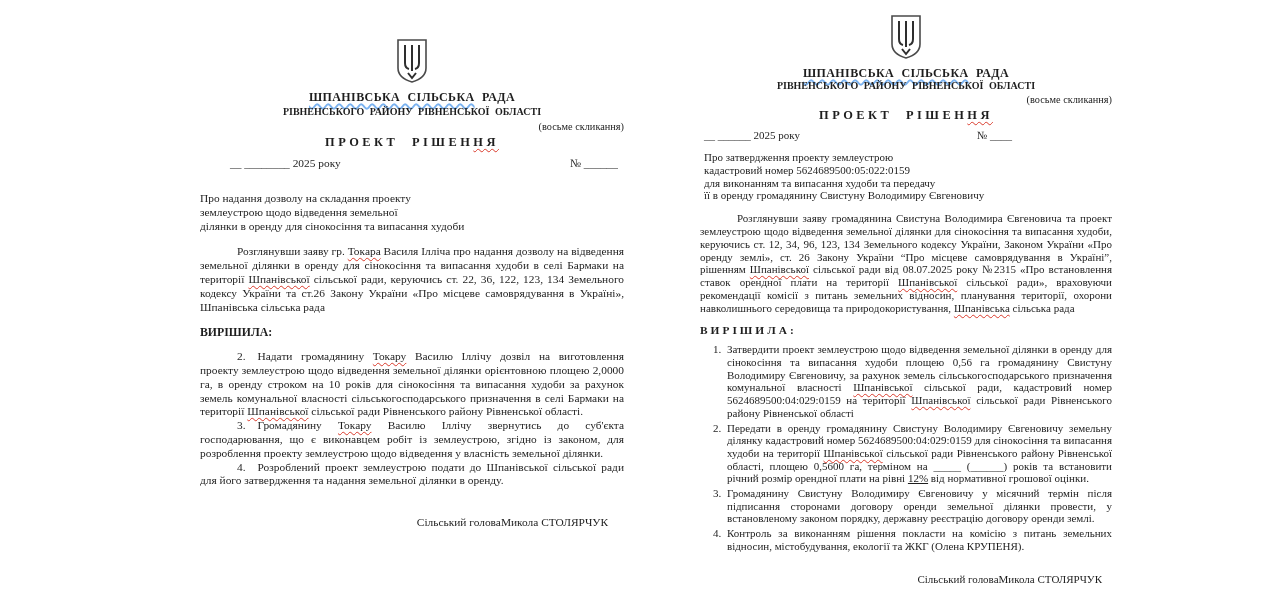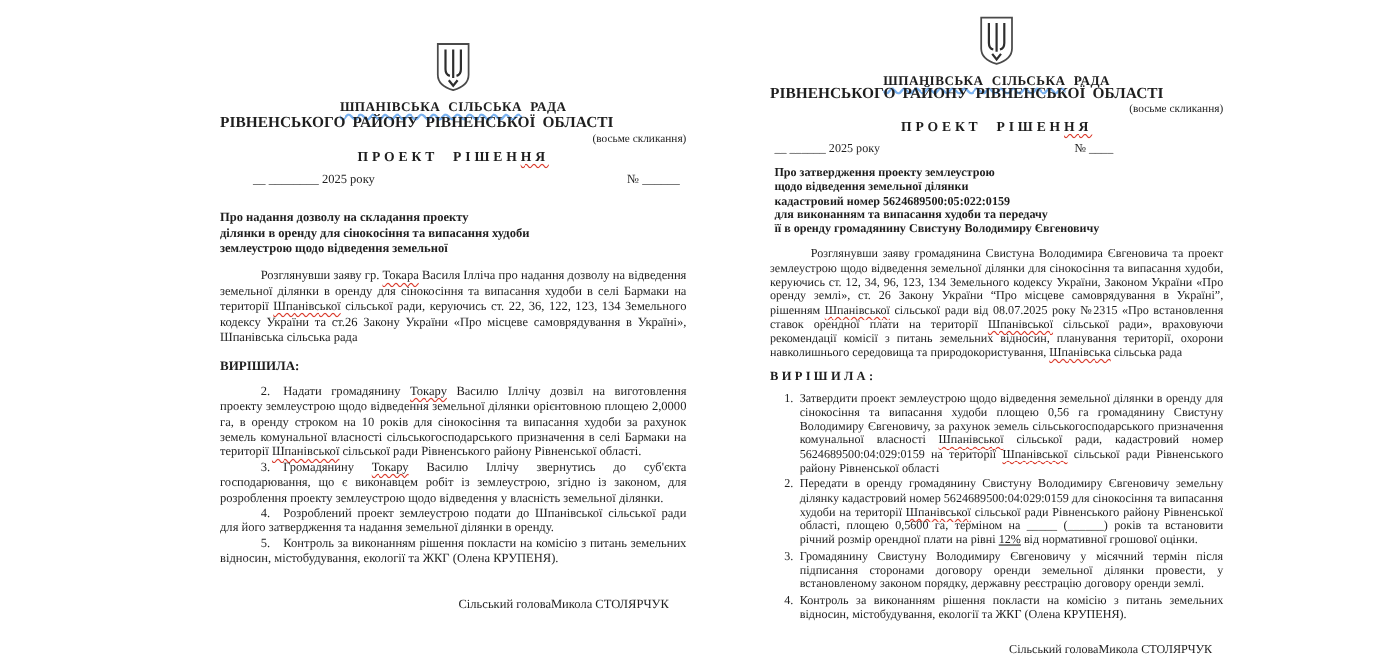--- a/index.html
+++ b/index.html
@@ -7,28 +7,28 @@
     width:1270px;height:606px;position:relative;background:#ffffff;
     font-family:"Liberation Serif","DejaVu Serif",serif;color:#1e1e1e;
     overflow:hidden;
   }
   .page{position:absolute;}
   .page-left{left:200px;top:38px;width:424px;font-size:11.4px;line-height:13.8px;}
   .page-right{left:700px;top:14px;width:412px;font-size:11px;line-height:12.8px;}
 
   .emblem{display:flex;justify-content:center;}
   .council{text-align:center;font-weight:bold;font-size:12px;letter-spacing:.4px;word-spacing:4px;margin-top:7px;}
-  .district{font-weight:bold;font-size:14px;word-spacing:3px;}
+  .district{text-align:center;font-weight:bold;font-size:10px;word-spacing:3px;}
   .convocation{text-align:right;font-size:10.3px;margin-top:1px;}
   .doctype{text-align:center;font-weight:bold;font-size:12.4px;letter-spacing:3.5px;word-spacing:7px;margin-top:3px;}
   .dateline{display:flex;justify-content:space-between;margin-top:7px;}
   .page-left .dateline{padding:0 6px 0 30px;align-items:flex-end;}
   .page-right .dateline{padding:0 100px 0 4px;}
 
-  .subject{margin-top:21px;font-weight:bold;}
+  .subject{margin-top:21px;}
   .page-right .subject{margin-top:9px;padding-left:4px;}
   .subject div{white-space:nowrap;}
 
   .para{margin:12px 0 0 0;text-align:justify;text-indent:37px;}
   .page-right .para{margin-top:10px;}
 
   .resolved{font-weight:bold;margin:12px 0 10px 0;font-size:11.8px;}
   .page-right .resolved{margin:9px 0 7px 0;letter-spacing:3px;word-spacing:5px;font-size:11.4px;}
 
   .left-item{margin:0;text-align:justify;text-indent:37px;}
@@ -66,30 +66,29 @@
   <div class="council"><span class="wavy-blue">ШПАНІВСЬКА СІЛЬСЬКА</span><span> РАДА</span></div>
   <div class="district">РІВНЕНСЬКОГО РАЙОНУ  РІВНЕНСЬКОЇ ОБЛАСТІ</div>
   <div class="convocation">(восьме скликання)</div>
   <div class="doctype"><span>ПРОЕКТ РІШЕН</span><span class="wavy-red">НЯ</span></div>
   <div class="dateline">
     <span>__ ________ 2025 року</span>
     <span>№ ______</span>
   </div>
   <div class="subject">
     <div><span>Про надання дозволу на складання проекту</span></div>
+    <div><span>землеустрою щодо відведення земельної</span></div>
     <div><span>ділянки в оренду для сінокосіння та випасання худоби</span></div>
-    <div><span>землеустрою щодо відведення земельної</span></div>
   </div>
   <p class="para"><span>Розглянувши заяву гр. </span><span class="wavy-red">Токара</span><span> Василя Ілліча про надання дозволу на відведення земельної ділянки в оренду для сінокосіння та випасання худоби в селі Бармаки на території </span><span class="wavy-red">Шпанівської</span><span> сільської ради, керуючись ст. 22, 36, 122, 123, 134 Земельного кодексу України та ст.26 Закону України «Про місцеве самоврядування в Україні», Шпанівська сільська рада</span></p>
   <div class="resolved">ВИРІШИЛА:</div>
   <div>
     <p class="left-item"><span class="num">2.</span><span><span>Надати громадянину </span><span class="wavy-red">Токару</span><span> Василю Іллічу дозвіл на виготовлення проекту землеустрою щодо відведення земельної ділянки орієнтовною площею 2,0000 га, в оренду строком на 10 років для сінокосіння та випасання худоби за рахунок земель комунальної власності сільськогосподарського призначення в селі Бармаки на території </span><span class="wavy-red">Шпанівської</span><span> сільської ради Рівненського району Рівненської області.</span></span></p>
     <p class="left-item"><span class="num">3.</span><span><span>Громадянину </span><span class="wavy-red">Токару</span><span> Василю Іллічу звернутись до суб'єкта господарювання, що є виконавцем робіт із  землеустрою, згідно із законом, для розроблення проекту землеустрою щодо відведення у власність земельної ділянки.</span></span></p>
     <p class="left-item"><span class="num">4.</span><span><span>Розроблений проект землеустрою подати до Шпанівської сільської ради для його затвердження та надання земельної ділянки в оренду.</span></span></p>
-    <p class="left-item"><span class="num">5.</span><span><span>Контроль за виконанням рішення покласти на комісію з питань земельних відносин, містобудування, екології та ЖКГ (Олена КРУПЕНЯ).</span></span></p>
   </div>
   <div class="sig">
     <span>Сільський голова</span>
     <span>Микола СТОЛЯРЧУК</span>
   </div>
 </section>
 
 <section class="page page-right">
   <div class="emblem">
     <svg width="34" height="46" viewBox="0 0 34 46" aria-hidden="true">
@@ -105,21 +104,20 @@
   <div class="council"><span class="wavy-blue">ШПАНІВСЬКА СІЛЬСЬКА</span><span> РАДА</span></div>
   <div class="district">РІВНЕНСЬКОГО РАЙОНУ  РІВНЕНСЬКОЇ ОБЛАСТІ</div>
   <div class="convocation">(восьме скликання)</div>
   <div class="doctype"><span>ПРОЕКТ РІШЕН</span><span class="wavy-red">НЯ</span></div>
   <div class="dateline">
     <span>__ ______ 2025 року</span>
     <span>№ ____</span>
   </div>
   <div class="subject">
     <div><span>Про затвердження  проекту землеустрою</span></div>
-    <div><span>щодо відведення земельної ділянки</span></div>
     <div><span>кадастровий номер 5624689500:05:022:0159</span></div>
     <div><span>для виконанням та випасання худоби та передачу</span></div>
     <div><span>її в оренду громадянину Свистуну Володимиру Євгеновичу</span></div>
   </div>
   <p class="para"><span>Розглянувши заяву громадянина Свистуна Володимира Євгеновича та проект землеустрою щодо відведення земельної ділянки для сінокосіння та випасання худоби, керуючись ст. 12, 34, 96, 123, 134 Земельного кодексу України, Законом України «Про оренду землі», ст. 26 Закону України “Про місцеве самоврядування в Україні”, рішенням </span><span class="wavy-red">Шпанівської</span><span> сільської ради від 08.07.2025 року №2315 «Про встановлення ставок орендної плати на території </span><span class="wavy-red">Шпанівської</span><span> сільської ради», враховуючи рекомендації комісії з питань земельних відносин, планування території, охорони навколишнього середовища та природокористування, </span><span class="wavy-red">Шпанівська</span><span> сільська рада</span></p>
   <div class="resolved">ВИРІШИЛА:</div>
   <div class="r-items">
     <p class="r-item"><span class="num">1.</span><span><span>Затвердити проект землеустрою щодо відведення земельної ділянки в оренду для сінокосіння та випасання худоби площею 0,56 га громадянину Свистуну Володимиру Євгеновичу, за рахунок земель сільськогосподарського призначення комунальної власності </span><span class="wavy-red">Шпанівської</span><span> сільської ради, кадастровий номер 5624689500:04:029:0159 на території </span><span class="wavy-red">Шпанівської</span><span> сільської ради Рівненського району Рівненської області</span></span></p>
     <p class="r-item"><span class="num">2.</span><span><span>Передати в оренду громадянину Свистуну Володимиру Євгеновичу земельну ділянку кадастровий номер 5624689500:04:029:0159 для сінокосіння та випасання худоби на території </span><span class="wavy-red">Шпанівської</span><span> сільської ради Рівненського району Рівненської області, площею 0,5600 га, терміном на _____ (______) років та встановити річний розмір орендної плати на рівні </span><span class="mark-ul">12%</span><span> від нормативної грошової оцінки.</span></span></p>
     <p class="r-item"><span class="num">3.</span><span><span>Громадянину Свистуну Володимиру Євгеновичу у місячний термін після підписання сторонами договору оренди земельної ділянки провести, у встановленому законом порядку, державну реєстрацію договору оренди землі.</span></span></p>

